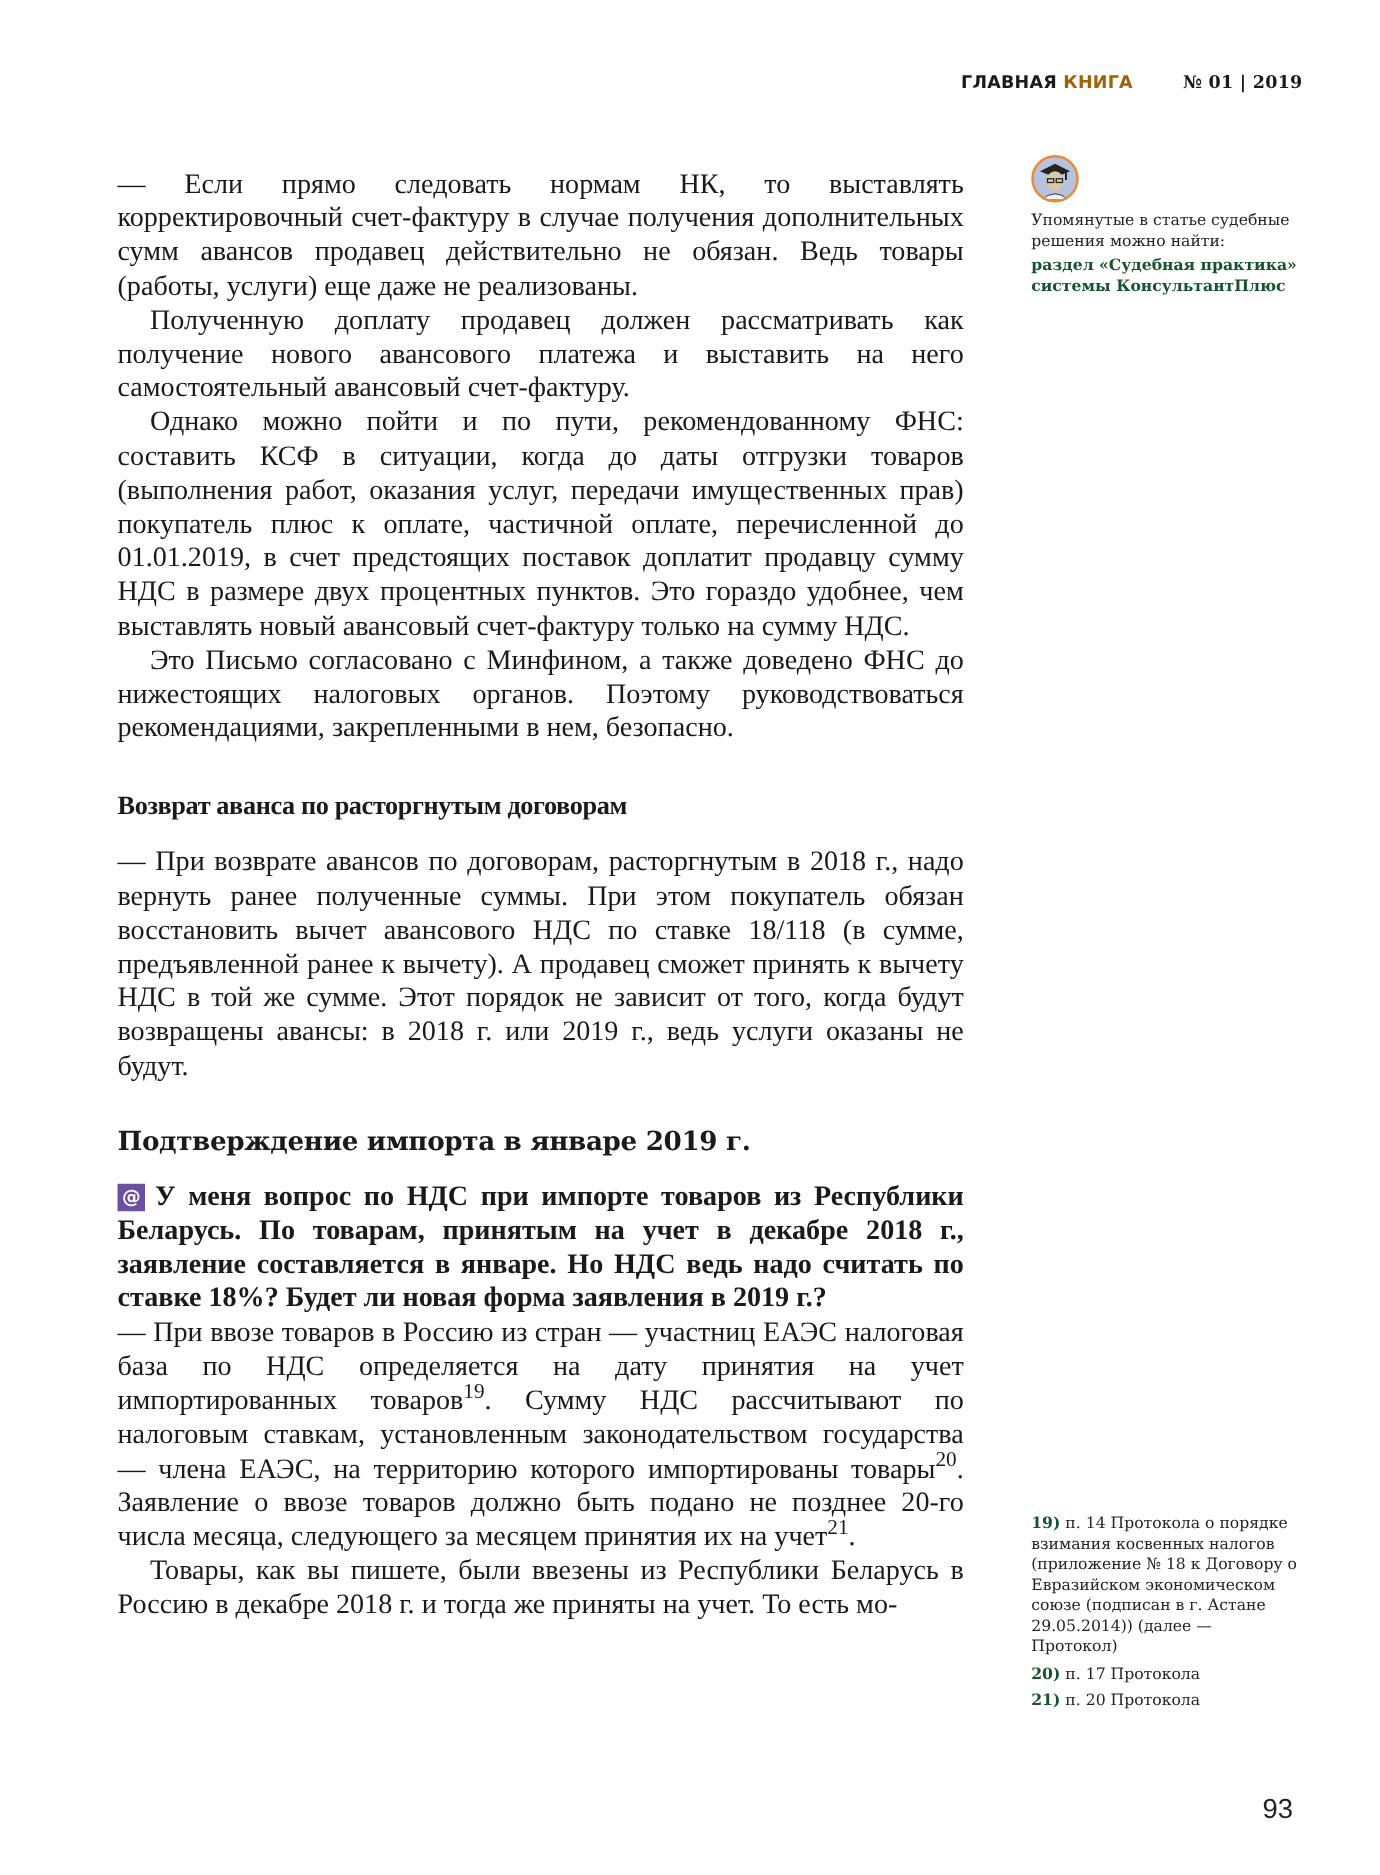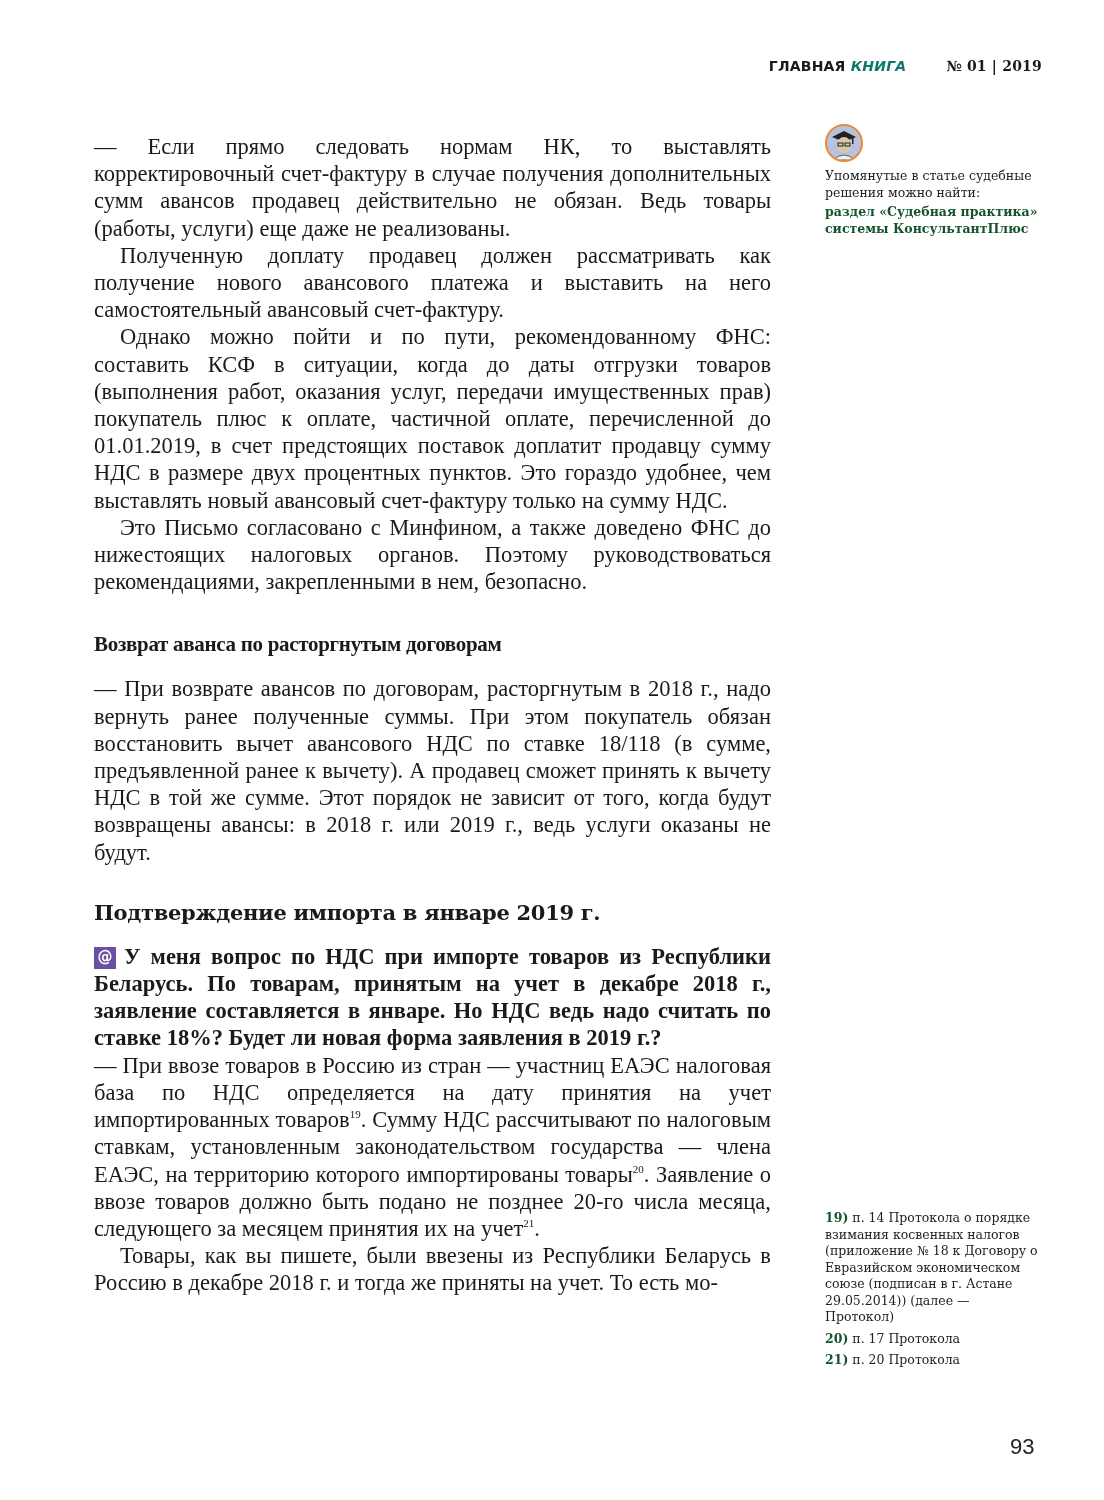--- a/index.html
+++ b/index.html
@@ -1,26 +1,26 @@
 <!DOCTYPE html>
 <html><head>
 <meta charset="utf-8">
 <style>
   html, body { margin:0; padding:0; background:#ffffff; }
   body { width:1104px; height:1500px; position:relative; overflow:hidden; color:#1a1a1a; }
   .hdr { position:absolute; top:58px; right:62px; font-family:"DejaVu Sans", sans-serif; font-weight:bold; font-size:14px; letter-spacing:0.2px; color:#1a1a1a; }
-  .hdr .brand2 { color:#0f766e;font-style:italic; }
+  .hdr .brand2 { color:#a16207; }
   .hdr .num { font-family:"DejaVu Serif", serif; font-weight:bold;margin-left:35px; }
   .main { position:absolute; left:94px; top:133px; width:677px; font-family:"Liberation Serif", serif; font-size:22.5px; line-height:27.2px; }
   .main p { margin:0; text-align:justify; }
   .main p.ind { text-indent:26px; }
   .main h2 { font-family:"DejaVu Serif", serif; font-weight:bold; font-size:21px; margin:0; line-height:28px; letter-spacing:-0.3px; }
   .main .q { font-weight:bold; text-align:justify; }
   .at { display:inline-block; width:22px; height:22px; background:#6b4fa0; color:#fff; font-family:"DejaVu Sans", sans-serif; font-size:15px; line-height:21px; text-align:center; vertical-align:2px; margin-right:8px; text-indent:0; }
-  sup { font-size:11px; line-height:0; vertical-align:9px; }
+  sup { font-size:17px; line-height:0; vertical-align:9px; }
   .side { position:absolute; left:825px; width:220px; font-family:"DejaVu Serif", serif; font-size:12.5px; line-height:16.5px; color:#222; }
   .avatar { position:absolute; left:825px; top:124px; width:34px; height:34px; border-radius:50%; background:#b7c3de; border:2px solid #e98a3a; overflow:hidden; }
   .side .b { font-weight:bold; color:#14532d; }
   .fn p { margin:0 0 5px 0; }
   .pnum { position:absolute; left:1010px; top:1434px; font-family:Liberation Sans, sans-serif; font-size:22px; color:#222; }
 </style>
 </head>
 <body>
 
 <div class="hdr">

